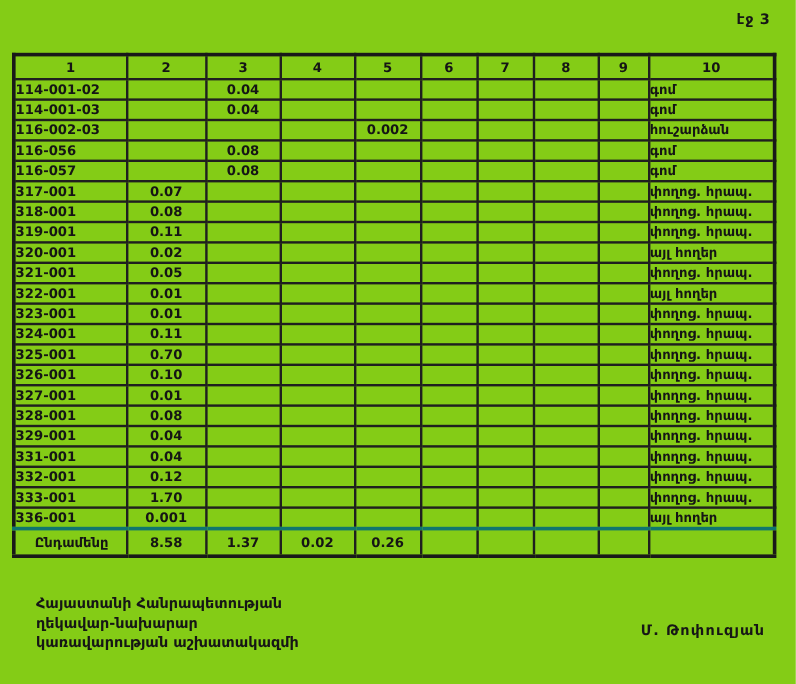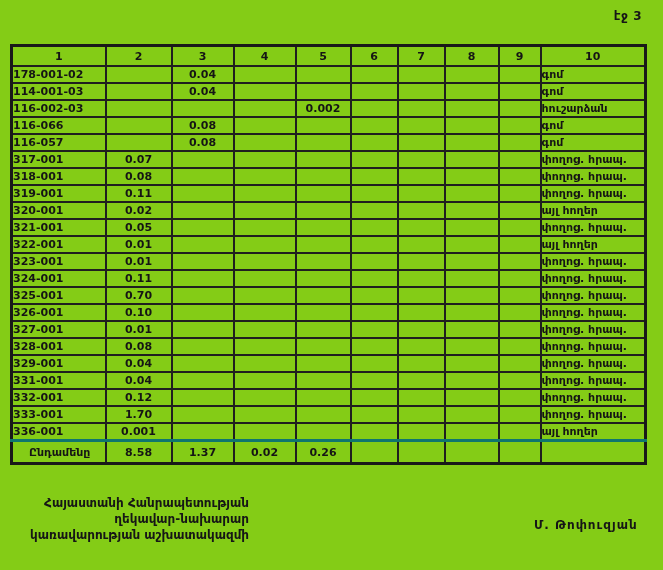--- a/index.html
+++ b/index.html
@@ -36,21 +36,21 @@
   td.c1{text-align:left;padding-left:4px;}
   td.c2,td.c3,td.c4,td.c5,td.c6,td.c7,td.c8,td.c9{text-align:center;}
   td.c10{text-align:left;padding-left:4px;position:relative;}
   tr.total-row td{
     border-top:3px solid #0f766e;border-bottom:3px solid #191919;
     height:20px;
   }
   tr.total-row td.c1{padding-left:16px;}
   .footer-left{
     position:absolute;left:30px;top:495px;
-    font-size:12px;font-weight:700;line-height:16px;text-align:right;
+    font-size:12px;font-weight:700;line-height:16px;
   }
   .signature{
     position:absolute;left:534px;top:518px;
     font-size:12px;font-weight:700;letter-spacing:1px;
   }
 </style>
 </head>
 <body>
 
 <div class="page">
@@ -79,21 +79,21 @@
         <th>5</th>
         <th>6</th>
         <th>7</th>
         <th>8</th>
         <th>9</th>
         <th>10</th>
       </tr>
     </thead>
     <tbody>
         <tr>
-          <td class="c1">178-001-02</td>
+          <td class="c1">114-001-02</td>
           <td class="c2"></td>
           <td class="c3">0.04</td>
           <td class="c4"></td>
           <td class="c5"></td>
           <td class="c6"></td>
           <td class="c7"></td>
           <td class="c8"></td>
           <td class="c9"></td>
           <td class="c10">գոմ</td>
         </tr>
@@ -115,21 +115,21 @@
           <td class="c3"></td>
           <td class="c4"></td>
           <td class="c5">0.002</td>
           <td class="c6"></td>
           <td class="c7"></td>
           <td class="c8"></td>
           <td class="c9"></td>
           <td class="c10">հուշարձան</td>
         </tr>
         <tr>
-          <td class="c1">116-066</td>
+          <td class="c1">116-056</td>
           <td class="c2"></td>
           <td class="c3">0.08</td>
           <td class="c4"></td>
           <td class="c5"></td>
           <td class="c6"></td>
           <td class="c7"></td>
           <td class="c8"></td>
           <td class="c9"></td>
           <td class="c10">գոմ</td>
         </tr>

